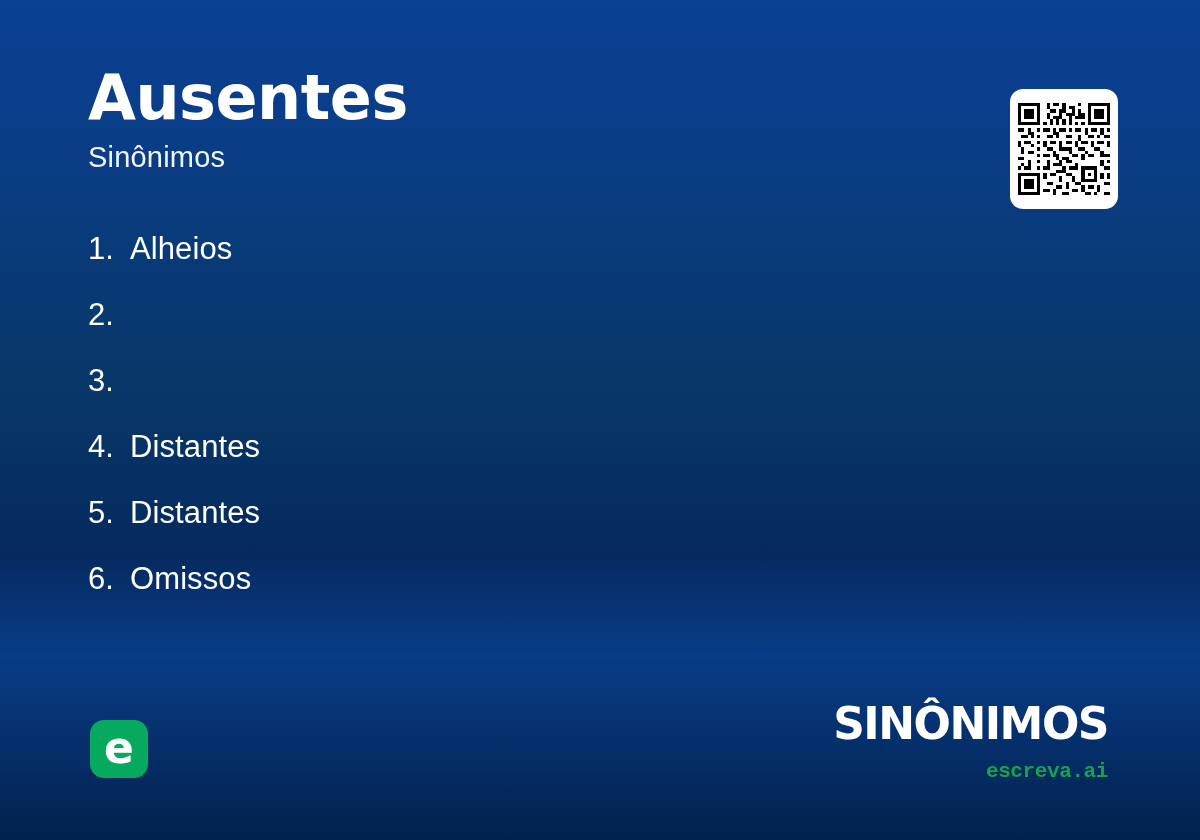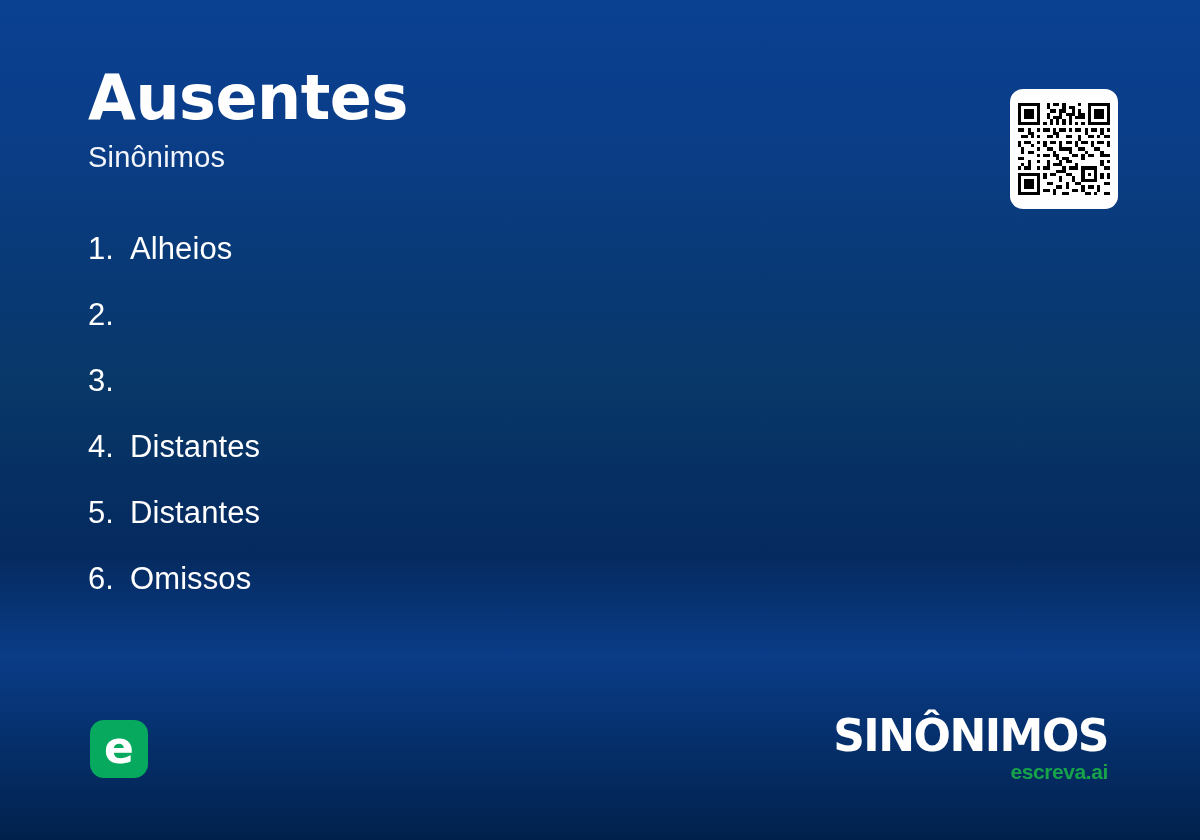--- a/index.html
+++ b/index.html
@@ -138,22 +138,22 @@
     line-height: 0.96;
     font-family: "DejaVu Sans", "Liberation Sans", sans-serif;
   }
 
   #brand-tagline {
     font-size: 21px;
     font-weight: 700;
     letter-spacing: -0.4px;
     color: #16a34a;
     line-height: 1;
-    margin-top: 4px;
-    font-family: Liberation Sans, sans-serif;
+    margin-top: 16px;
+    font-family: Liberation Mono, monospace;
   }
 </style>
 </head>
 <body>
 
 <div id="card">
 
   <div id="header">
     <h1 id="title">Ausentes</h1>
     <div id="subtitle">Sinônimos</div>

